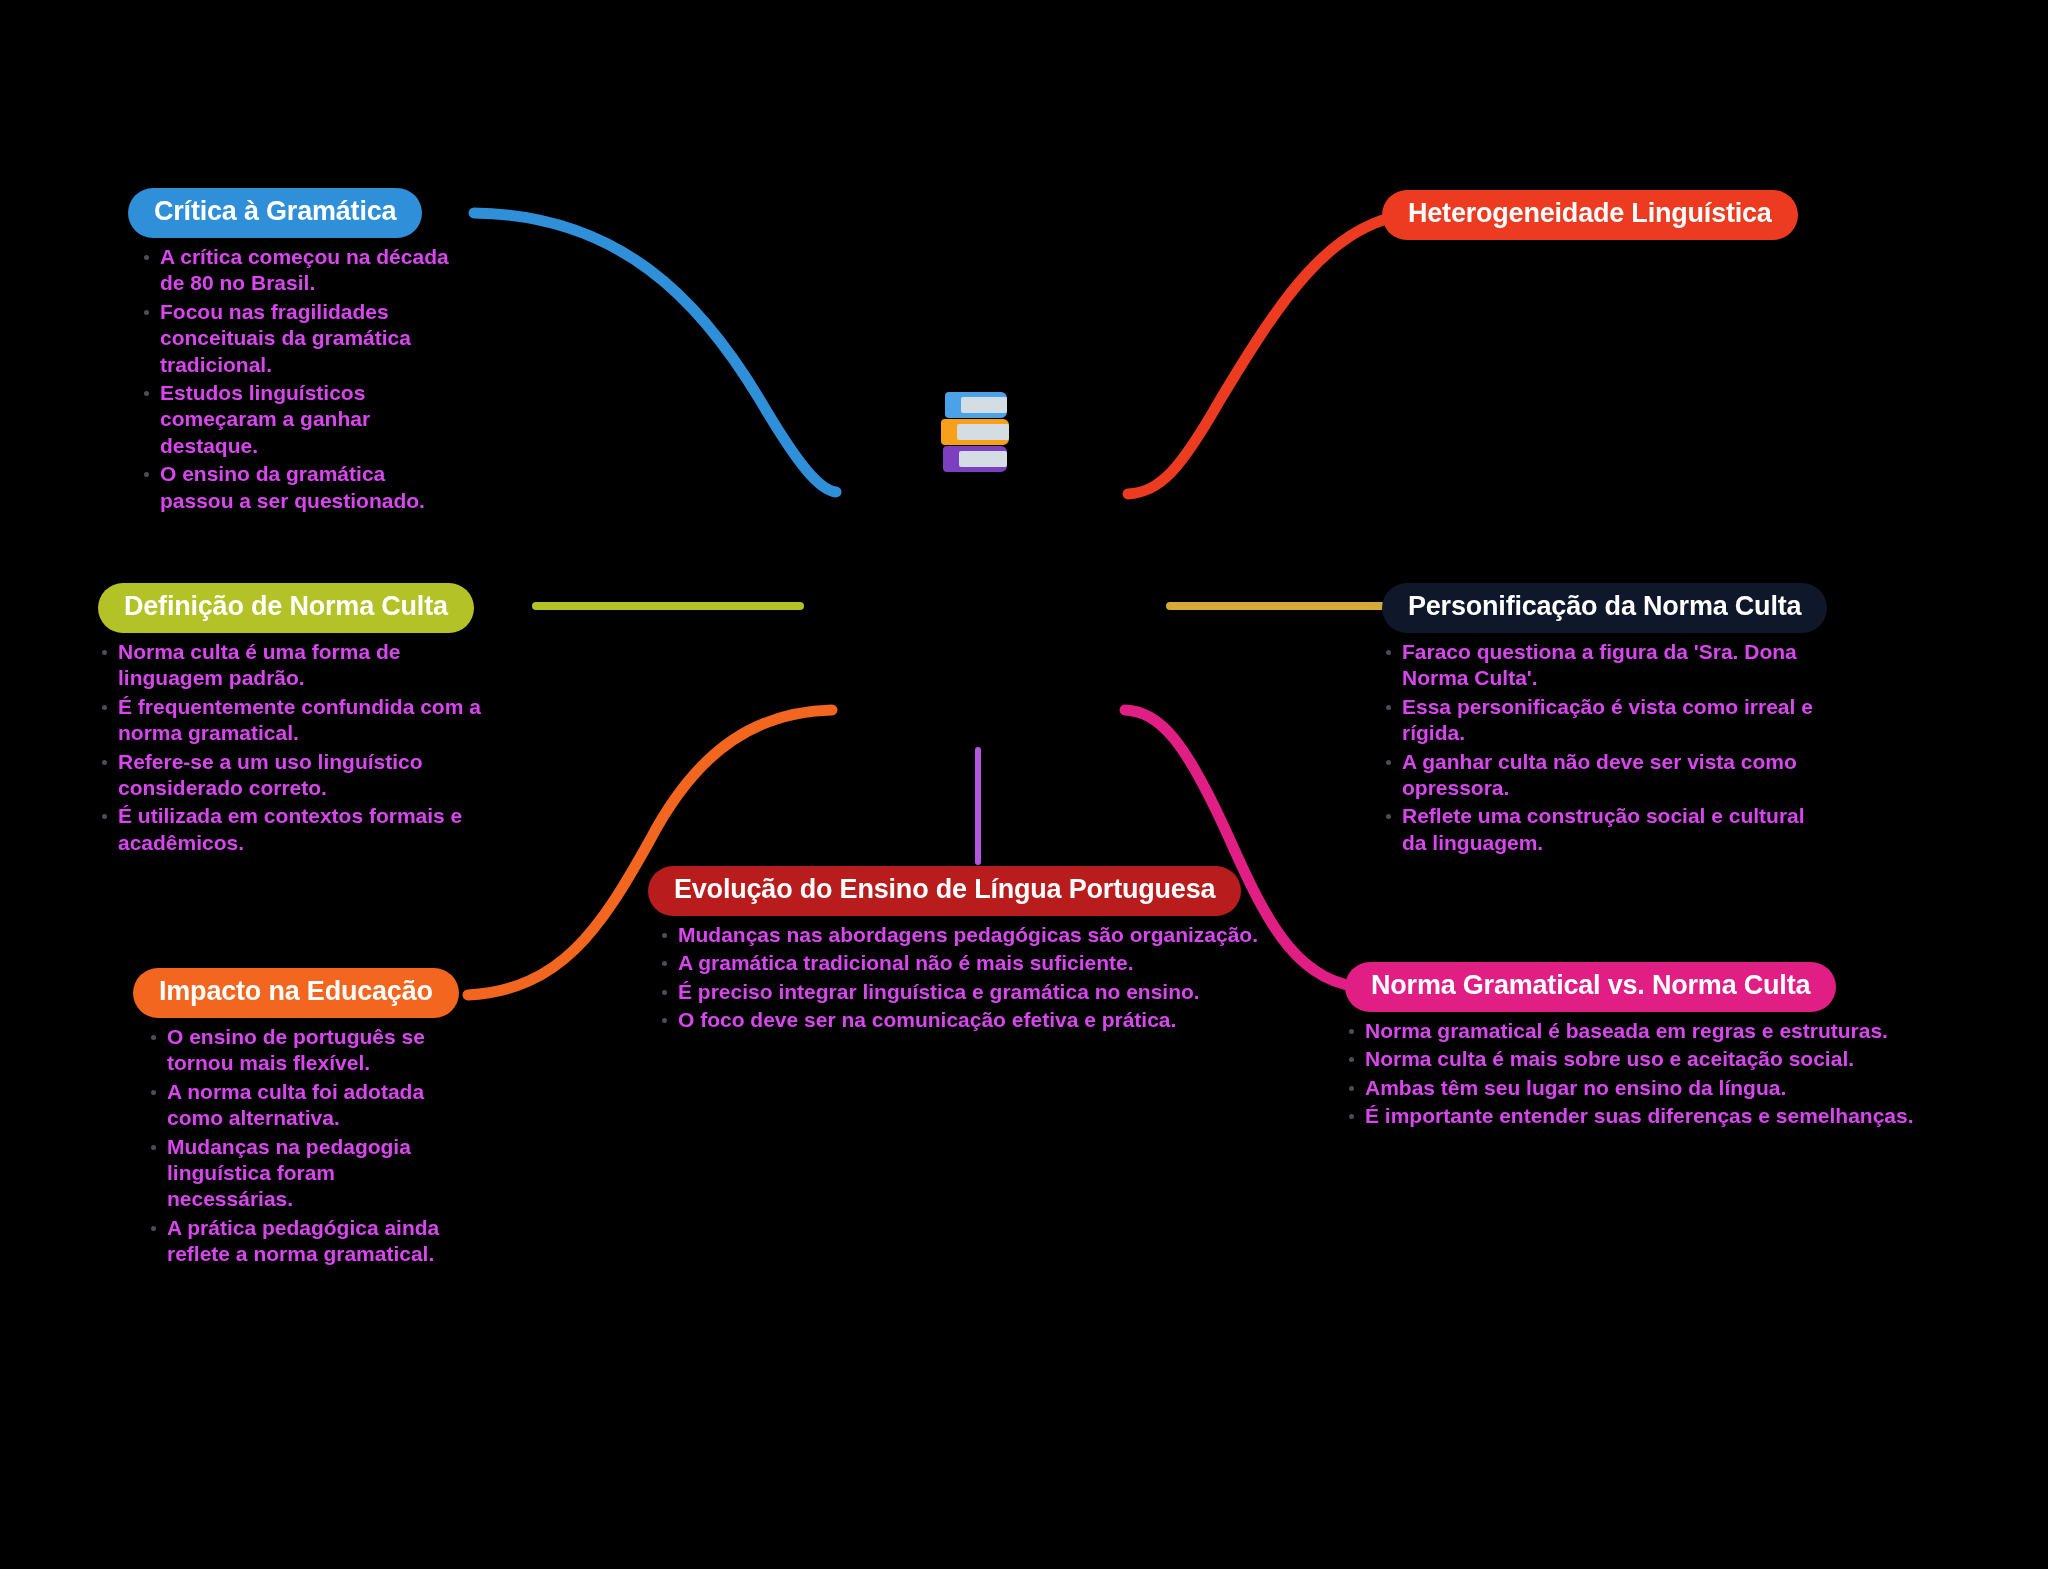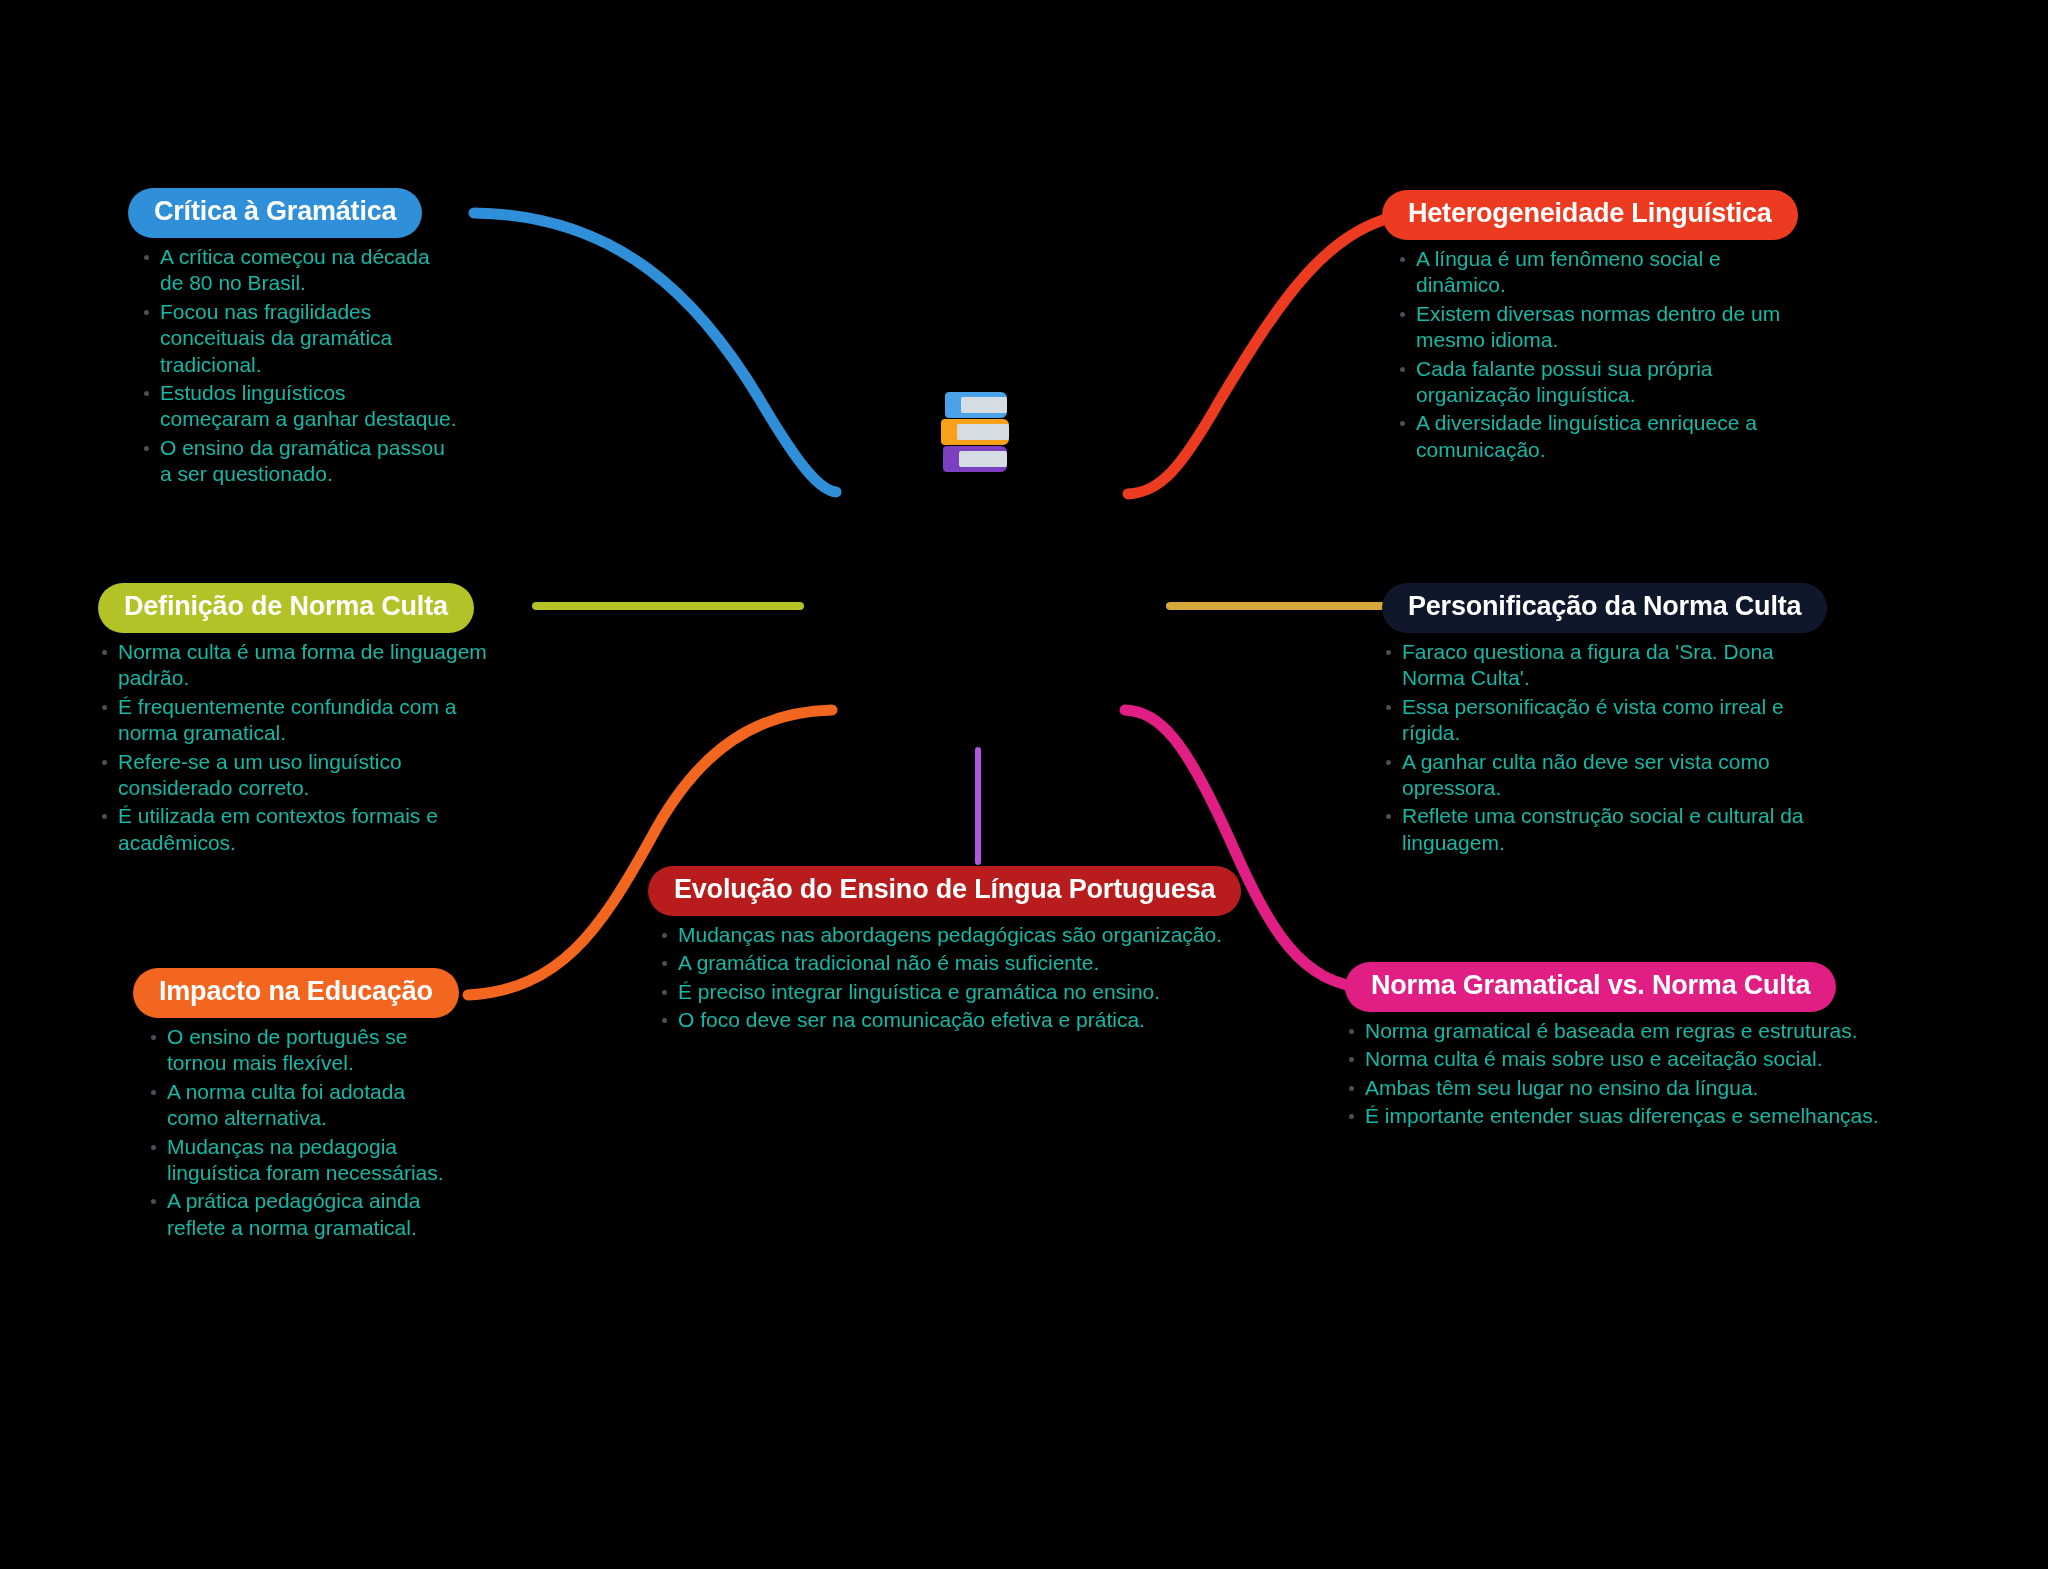--- a/index.html
+++ b/index.html
@@ -20,24 +20,24 @@
     font-weight:bold;
     letter-spacing:-0.2px;
     white-space:nowrap;
     line-height:1.1;
   }
   .pill-wrap{display:flex;}
   .bullets{
     list-style:none;
     margin:6px 0 0 0;
     padding:0;
-    color:#14b8a6;
+    color:#d946ef;
     font-size:21px;
     line-height:1.26;
-    font-weight:normal;
+    font-weight:bold;
   }
   .bullets li{
     position:relative;
     padding-left:20px;
     margin-bottom:2px;
   }
   .bullets li:before{
     content:"";
     position:absolute;
     left:4px;top:11px;
@@ -121,26 +121,20 @@
       <li>Focou nas fragilidades conceituais da gramática tradicional.</li>
       <li>Estudos linguísticos começaram a ganhar destaque.</li>
       <li>O ensino da gramática passou a ser questionado.</li>
     </ul>
   </div>
 
   <div class="node" id="node-hetero">
     <div class="pill-wrap">
       <span class="pill" style="background:#ed3b21">Heterogeneidade Linguística</span>
     </div>
-    <ul class="bullets">
-      <li>A língua é um fenômeno social e dinâmico.</li>
-      <li>Existem diversas normas dentro de um mesmo idioma.</li>
-      <li>Cada falante possui sua própria organização linguística.</li>
-      <li>A diversidade linguística enriquece a comunicação.</li>
-    </ul>
   </div>
 
   <div class="node" id="node-definicao">
     <div class="pill-wrap">
       <span class="pill" style="background:#b3c327">Definição de Norma Culta</span>
     </div>
     <ul class="bullets">
       <li>Norma culta é uma forma de linguagem padrão.</li>
       <li>É frequentemente confundida com a norma gramatical.</li>
       <li>Refere-se a um uso linguístico considerado correto.</li>

